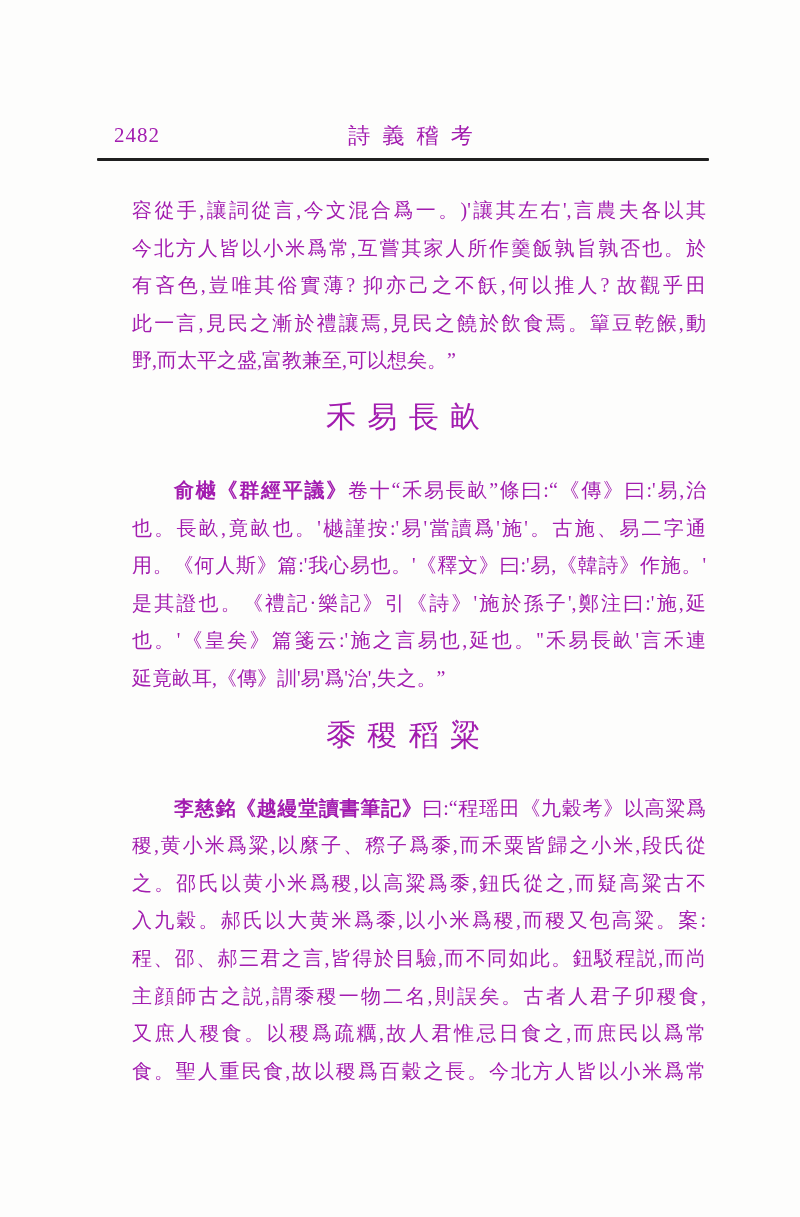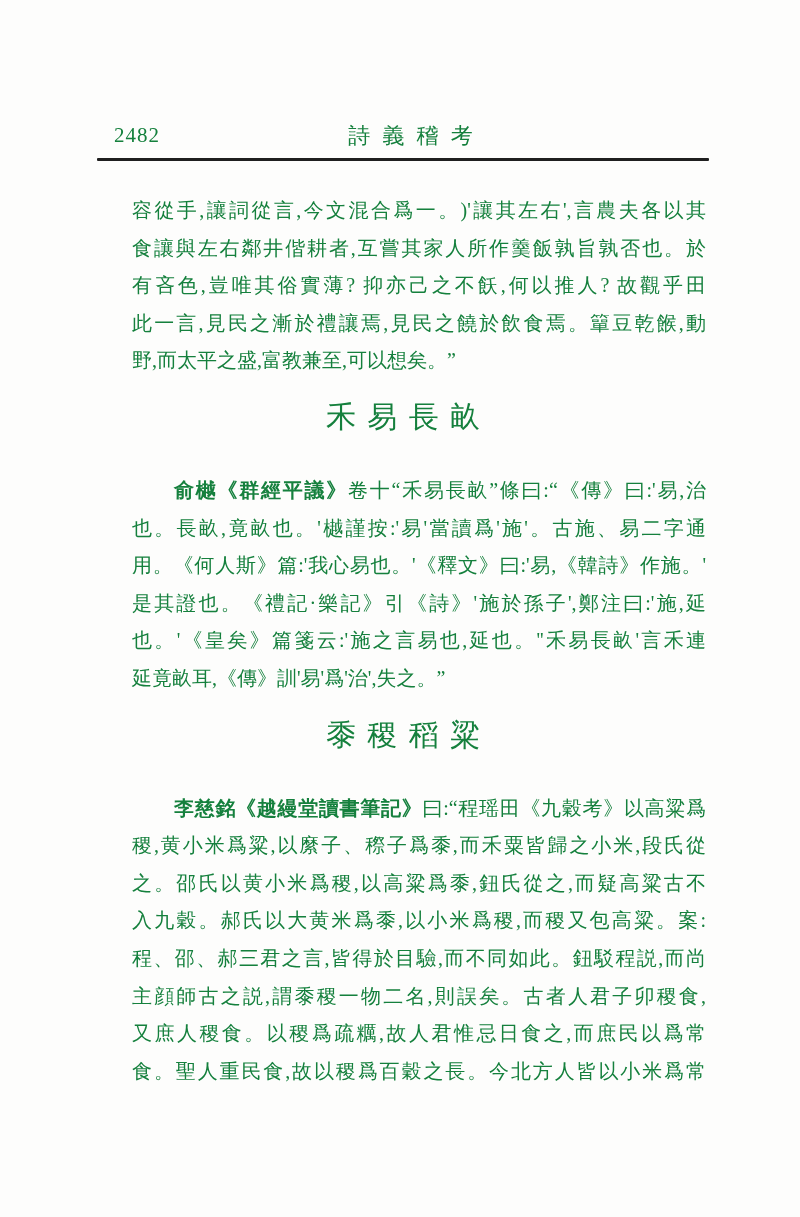--- a/index.html
+++ b/index.html
@@ -2,21 +2,21 @@
 <html><head>
 <meta charset="utf-8">
 <style>
   html, body { margin: 0; padding: 0; background: #ffffff; }
   .sheet {
     position: relative;
     width: 800px;
     height: 1217px;
     background: #fdfdfc;
     font-family: "Liberation Serif", serif;
-    color: #15803d;
+    color: #a21caf;
     overflow: hidden;
   }
   .header {
     position: absolute;
     top: 121px;
     left: 100px;
     width: 606px;
     height: 32px;
   }
   .page-number {
@@ -85,21 +85,21 @@
 
 <div class="sheet">
   <div class="header">
     <span class="page-number">2482</span>
     <span class="running-title">詩義稽考</span>
   </div>
   <div class="header-rule"></div>
   <div class="page-body">
       <div class="para">
         <div class="line"><span>容從手,讓詞從言,今文混合爲一。)'讓其左右',言農夫各以其</span></div>
-        <div class="line"><span>食讓與左右鄰井偕耕者,互嘗其家人所作羹飯孰旨孰否也。於</span></div>
+        <div class="line"><span>今北方人皆以小米爲常,互嘗其家人所作羹飯孰旨孰否也。於</span></div>
         <div class="line"><span>有吝色,豈唯其俗實薄? 抑亦己之不飫,何以推人? 故觀乎田</span></div>
         <div class="line"><span>此一言,見民之漸於禮讓焉,見民之饒於飲食焉。簞豆乾餱,動</span></div>
         <div class="line nofill"><span>野,而太平之盛,富教兼至,可以想矣。”</span></div>
       </div>
       <div class="heading">禾易長畝</div>
       <div class="para">
         <div class="line indent"><span class="bold">俞樾《群經平議》</span><span>卷十“禾易長畝”條曰:“《傳》曰:'易,治</span></div>
         <div class="line"><span>也。長畝,竟畝也。'樾謹按:'易'當讀爲'施'。古施、易二字通</span></div>
         <div class="line"><span>用。《何人斯》篇:'我心易也。'《釋文》曰:'易,《韓詩》作施。'</span></div>
         <div class="line"><span>是其證也。《禮記·樂記》引《詩》'施於孫子',鄭注曰:'施,延</span></div>

